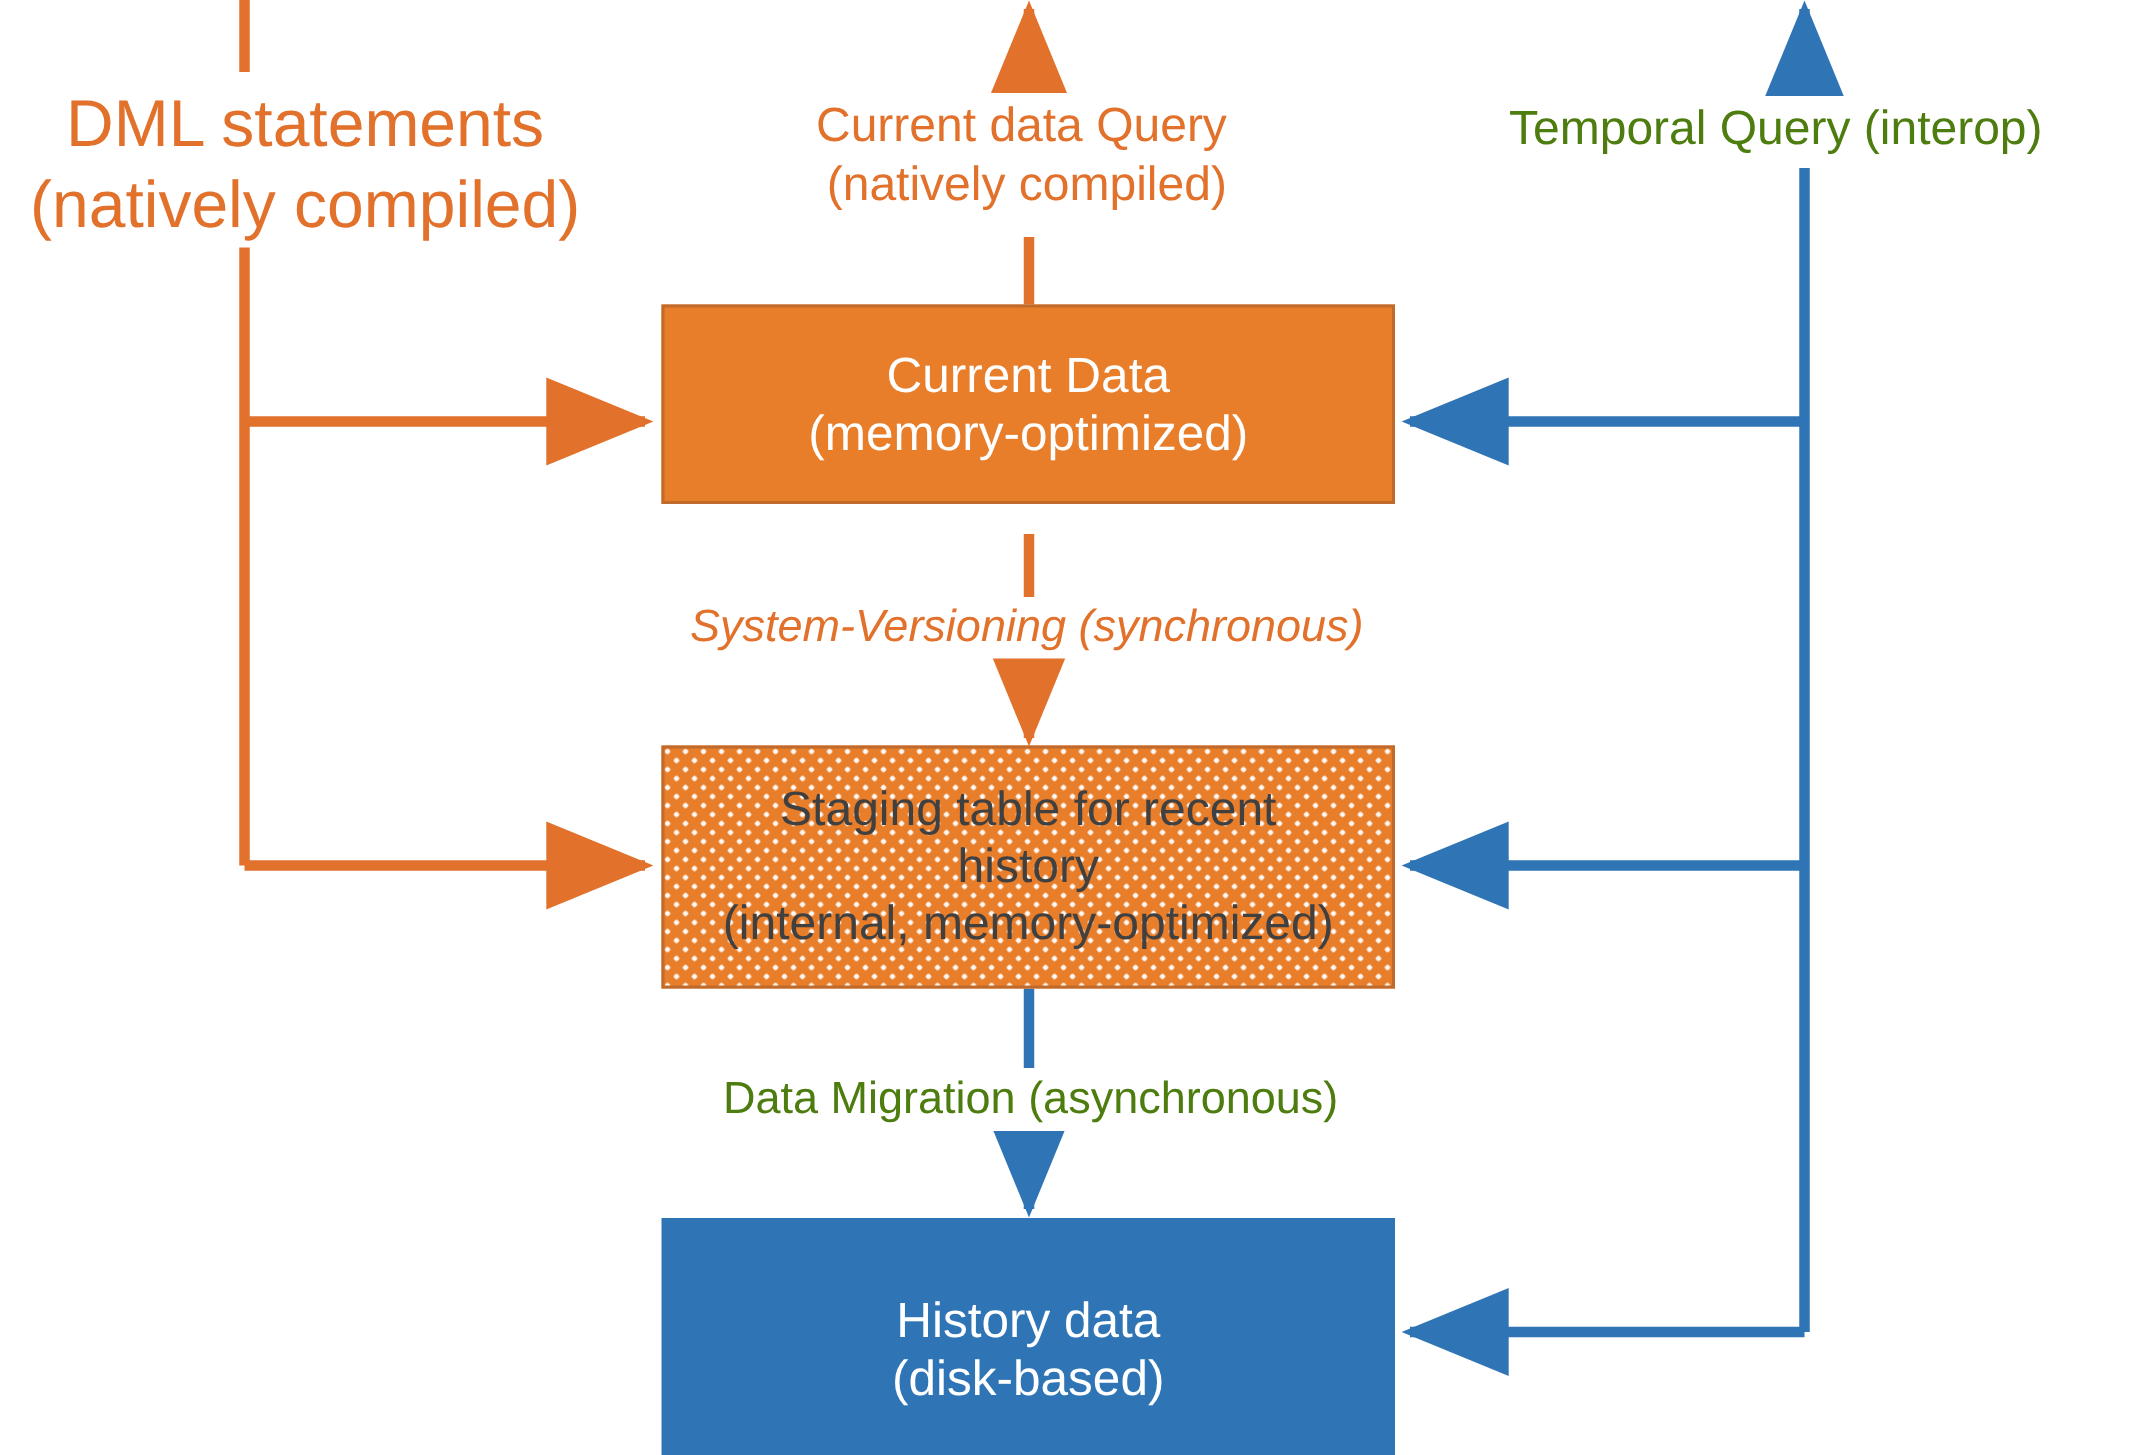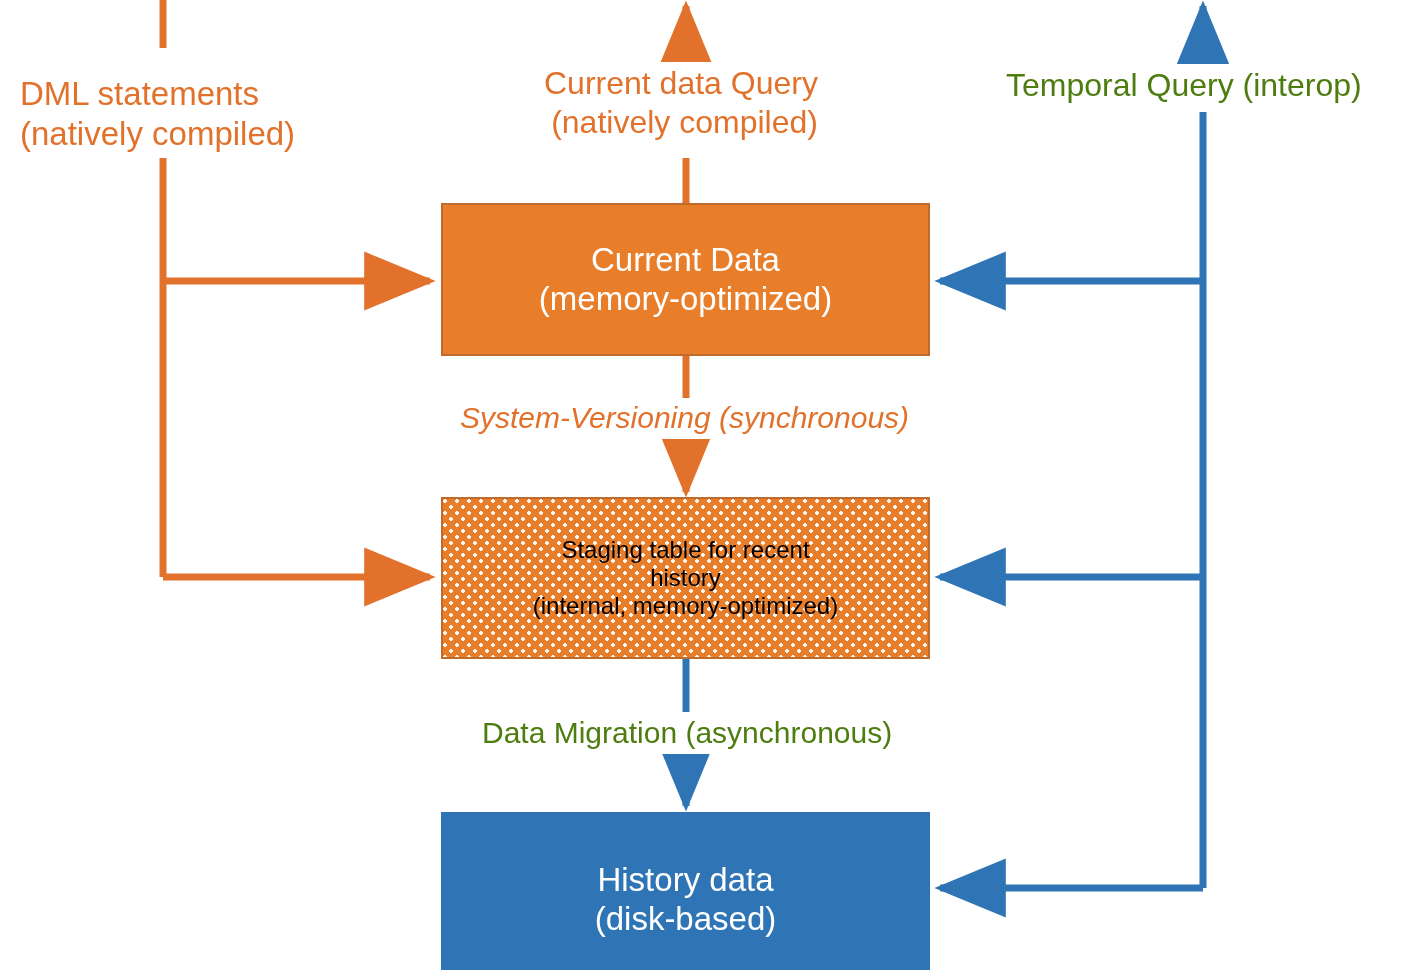--- a/index.html
+++ b/index.html
@@ -35,36 +35,36 @@
     align-items: center;
     justify-content: center;
     text-align: center;
     line-height: 1.18;
   }
 
   .node-current {
     left: 441px;
     top: 203px;
     width: 489px;
-    height: 153px;
+    height: 133px;
     background: #E87D2A;
     border: 2px solid #C06A2B;
     color: #ffffff;
     font-size: 33px;
   }
 
   .node-staging {
     left: 441px;
     top: 497px;
     width: 489px;
     height: 162px;
     background: #E87D2A;
     border: 2px solid #C06A2B;
-    color: #000000;
-    font-size: 24px;
+    color: #404040;
+    font-size: 32px;
   }
   
   .node-staging::before {
     content: "";
     position: absolute;
     left: 0; top: 0; right: 0; bottom: 0;
     background-image:
       radial-gradient(circle at 2px 2px, rgba(255,255,255,0.95) 1.6px, rgba(255,255,255,0) 1.9px),
       radial-gradient(circle at 2px 2px, rgba(255,255,255,0.95) 1.6px, rgba(255,255,255,0) 1.9px);
     background-size: 12px 12px, 12px 12px;
@@ -91,23 +91,23 @@
     position: absolute;
     white-space: pre-line;
     line-height: 1.22;
     background: #ffffff;
   }
   .label-orange { color: #E1712B; }
   .label-blue   { color: #4d7c0f; }
 
   .lbl-dml {
     left: 18px;
-    top: 72px;
-    font-size: 33px;
-    text-align: left;
+    top: 54px;
+    font-size: 44px;
+    text-align: center;
     padding: 2px 6px 2px 2px;
   }
   .lbl-current-query {
     left: 538px;
     top: 62px;
     font-size: 32px;
     text-align: right;
     padding: 2px 6px;
   }
   .lbl-temporal {

